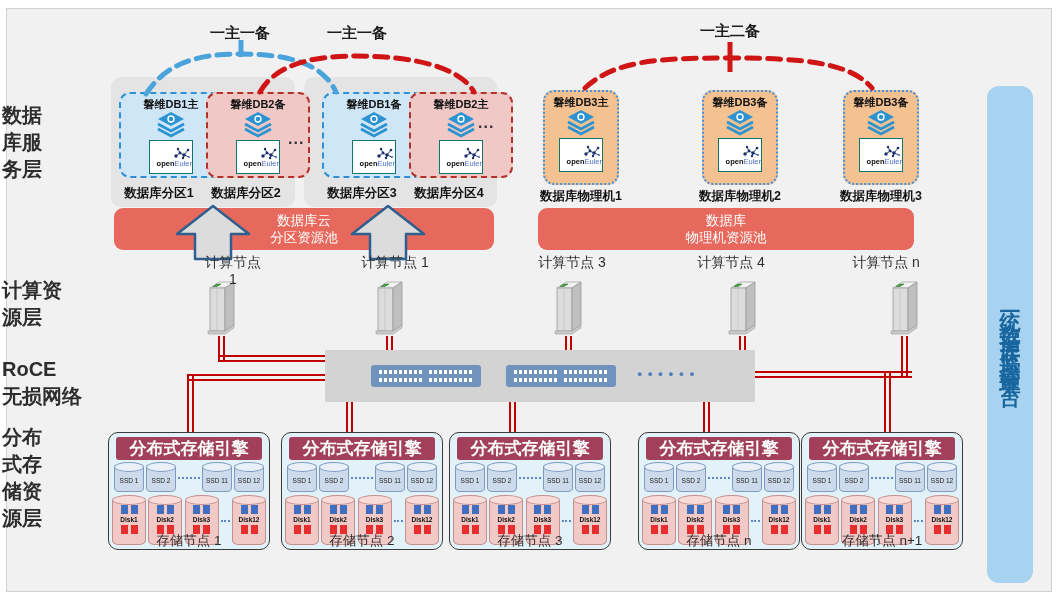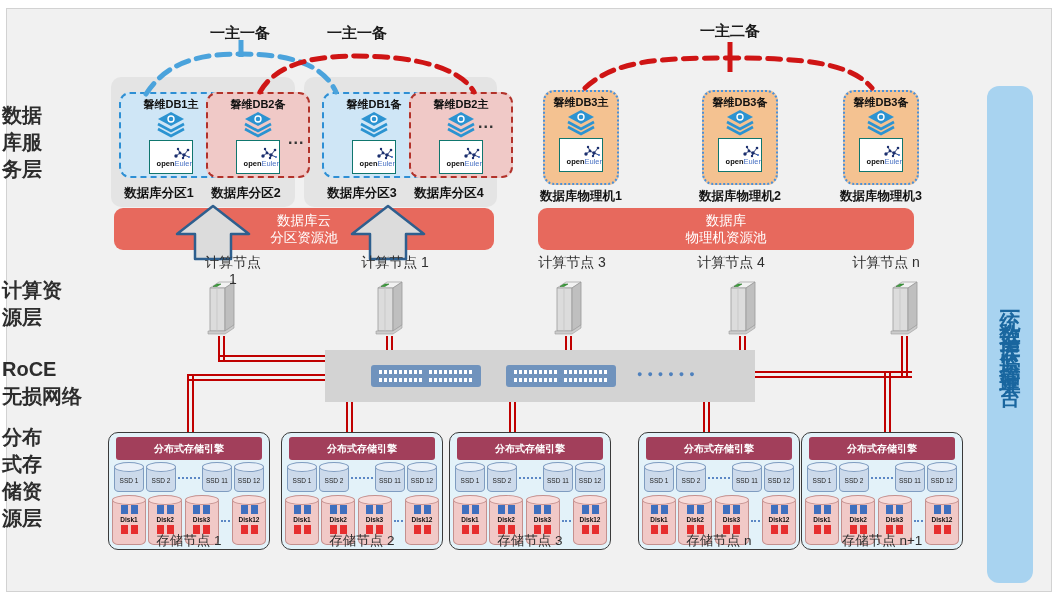--- a/index.html
+++ b/index.html
@@ -61,21 +61,21 @@
   .pgroup{width:43px;height:12px;background-image:
     repeating-linear-gradient(90deg,#fff 0 3px,rgba(255,255,255,0) 3px 5px),
     repeating-linear-gradient(90deg,#fff 0 3px,rgba(255,255,255,0) 3px 5px);
     background-size:43px 4px,43px 4px;background-position:0 0,0 8px;background-repeat:no-repeat;}
   .sdots{position:absolute;left:312px;top:19px;font-size:9px;letter-spacing:5px;color:#4f81bd;}
 
   
   .snode{top:432px;width:162px;height:118px;background:var(--node_bg,#e3f2f9);
     border:1.5px solid #3a3a3a;border-radius:10px;z-index:4;box-sizing:border-box;}
   .sbanner{position:absolute;top:4px;left:7px;right:7px;height:23px;border-radius:3px;
-    background:var(--storage_banner_red,#a23f5b);color:#fff;font-weight:bold;font-size:10px;
+    background:var(--storage_banner_red,#a23f5b);color:#fff;font-weight:bold;font-size:17px;
     display:flex;align-items:center;justify-content:center;}
   .ssd-row{position:absolute;top:31px;left:5px;right:5px;display:flex;justify-content:space-between;align-items:flex-start;}
   .disk-row{position:absolute;top:64px;left:3px;right:3px;display:flex;justify-content:space-between;align-items:flex-start;}
   .cyl{position:relative;box-sizing:border-box;}
   .cyl::before{content:"";position:absolute;left:-1px;right:-1px;top:-3px;height:8px;border-radius:50%;}
   .ssd{width:30px;height:28px;background:#ccdaeb;border:1px solid #7f9cc0;border-radius:5px/4px;
     display:flex;align-items:center;justify-content:center;}
   .ssd::before{background:#e9f0f8;border:1px solid #7f9cc0;}
   .ssd span{font-size:6.5px;color:#222;margin-top:4px;white-space:nowrap;}
   .disk{width:34px;height:48px;background:#f1c9c7;border:1px solid #c4908e;border-radius:6px/5px;

